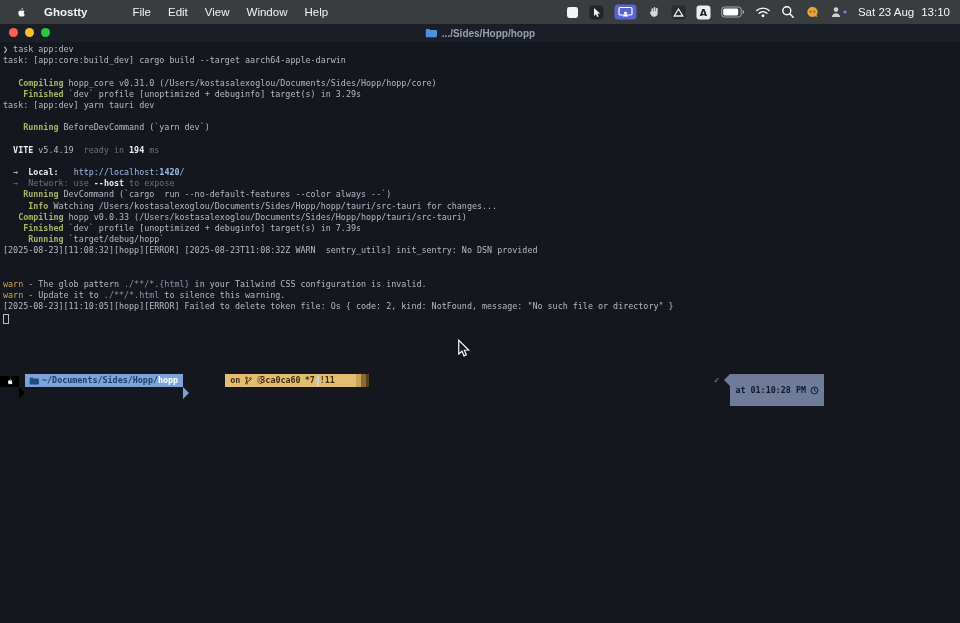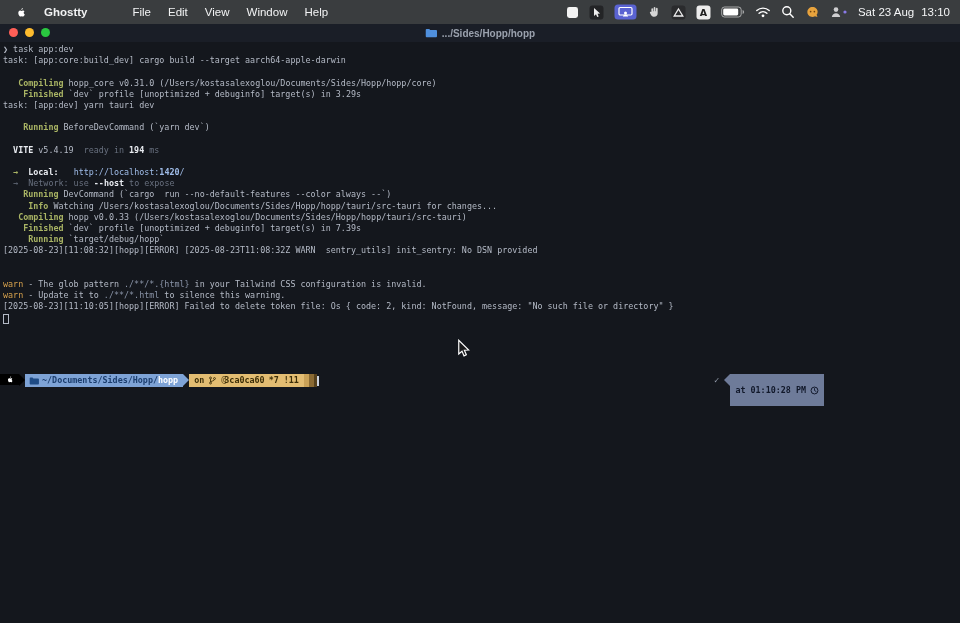--- a/index.html
+++ b/index.html
@@ -28,26 +28,26 @@
   .s-b{color:var(--c-bold);font-weight:bold;}
   .s-g{color:var(--c-green);font-weight:bold;}
   .s-ar{color:var(--c-green);font-weight:bold;}
   .s-dim{color:var(--c-dim);}
   .s-w{color:var(--c-warn);}
   .s-u{color:var(--c-url);}
   .s-ub{color:var(--c-url);font-weight:bold;}
   .s-code{color:var(--c-code);}
   .boxc{display:inline-block;width:4px;height:8px;border:1px solid var(--c-def);transform:translateY(1px);}
   
-  .pbar{position:absolute;left:0;top:332px;height:13px;display:flex;align-items:flex-start;font-family:"DejaVu Sans Mono","DejaVu Sans",monospace;font-size:8.4px;font-weight:bold;line-height:13px;}
+  .pbar{position:absolute;left:0;top:332px;height:13px;display:flex;align-items:flex-end;font-family:"DejaVu Sans Mono","DejaVu Sans",monospace;font-size:8.4px;font-weight:bold;line-height:13px;}
   .seg{display:flex;align-items:center;}
   .seg-apple{background:#000;padding:0 5px;}
   .seg-path{background:var(--seg-blue);color:var(--seg-blue-text);padding:0 5px 0 4px;gap:3px;}
   .seg-path .pb{color:#ffffff;}
-  .seg-git{background:var(--seg-yellow);color:var(--seg-yellow-text);padding:0 5px 0 5px;gap:4px;}
+  .seg-git{background:var(--seg-yellow);color:var(--seg-yellow-text);padding:0 21px 0 5px;gap:4px;margin-left:36px;}
   .seg-git .refsym{opacity:.65;margin-right:-2px;}
   .arr{width:6px;position:relative;}
   .arr::before{content:"";position:absolute;left:0;top:0;width:0;height:0;border-top:6.5px solid transparent;border-bottom:6.5px solid transparent;}
   .a1{background:var(--seg-blue);}  .a1::before{border-left:6px solid #000;}
   .a2{background:var(--seg-yellow);}.a2::before{border-left:6px solid var(--seg-blue);}
   .fade{height:13px;}
   .f1{width:5px;background:var(--fade1);}
   .f2{width:5px;background:var(--fade2);}
   .f3{width:3px;background:var(--fade3);}
   .beam{position:absolute;left:317px;top:334px;width:2px;height:10px;background:var(--beam);}

